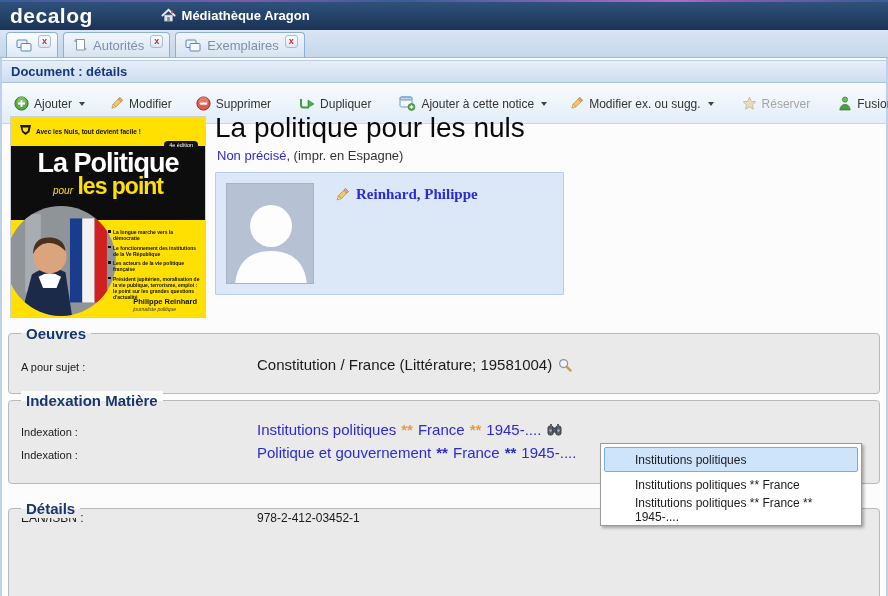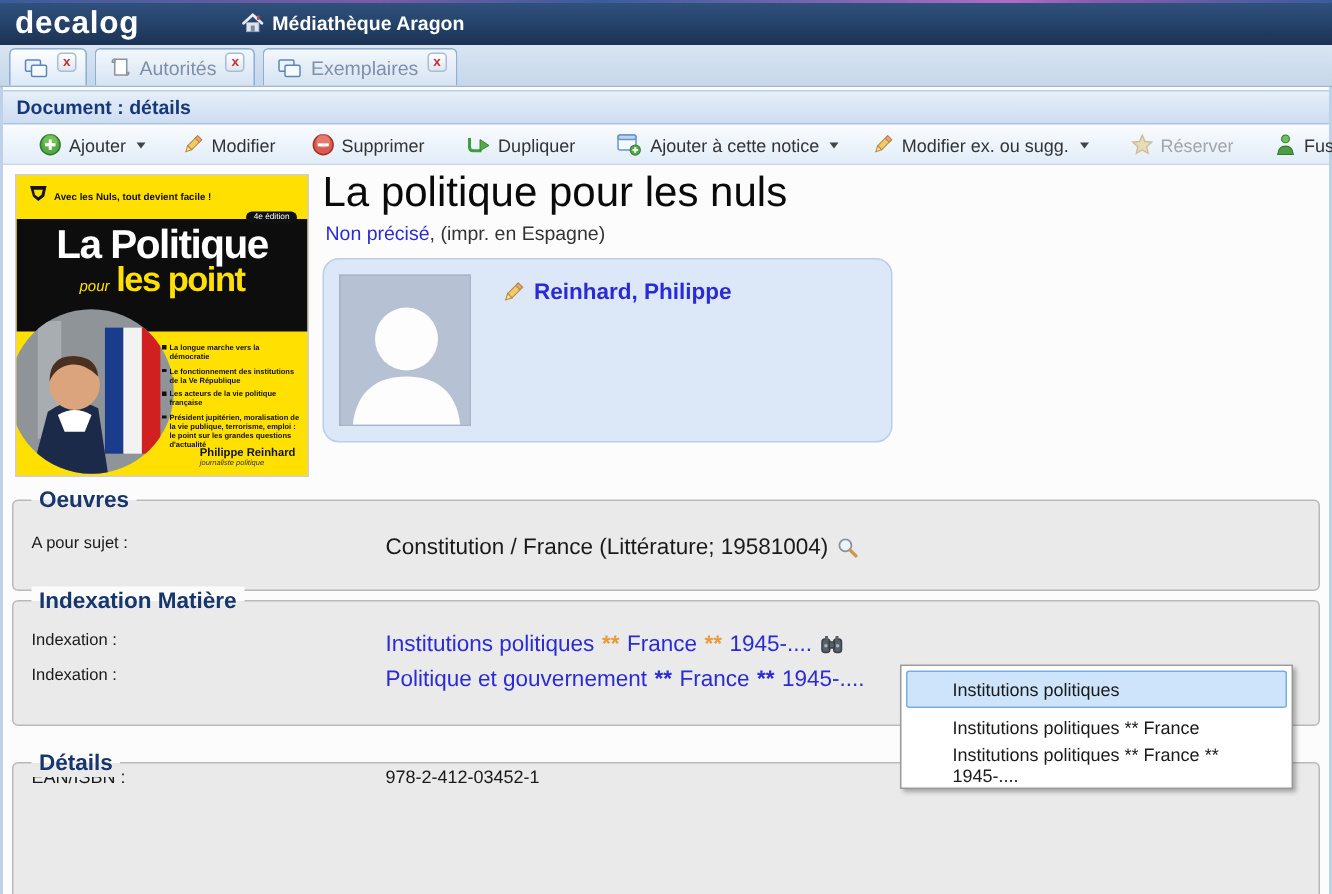--- a/index.html
+++ b/index.html
@@ -34,23 +34,23 @@
   .frame { position:absolute; left:0; top:58px; width:888px; height:538px;
     border-left:2px solid #bdd2ea; border-right:2px solid #bdd2ea; }
 
   
   .doc-header { position:absolute; left:2px; top:60px; width:884px; height:23px;
     background:linear-gradient(180deg,#e6eff9,#cdddf0); border-top:1px solid #b7cde6;
     border-bottom:1px solid #a9c4e2; display:flex; align-items:center; padding-left:9px;
     color:#16387a; font-size:13px; font-weight:bold; }
 
   
-  .toolbar { position:absolute; left:2px; top:84px; width:884px; height:26px;
+  .toolbar { position:absolute; left:2px; top:84px; width:884px; height:40px;
     background:linear-gradient(180deg,#f8fbfe,#e2edf8); border-bottom:1px solid #c8d8ea;
-    display:flex; align-items:center; padding-left:16px; font-size:12px; color:#333; }
+    display:flex; align-items:center; padding-left:4px; font-size:12px; color:#333; }
   .tool-btn { display:flex; align-items:center; gap:5px; padding:3px 8px; border-radius:3px; cursor:pointer; white-space:nowrap; }
   .tool-btn.disabled { color:#a5a5a5; cursor:default; }
   .tool-sep { width:1px; height:15px; background:#aeb4bb; margin:0 6px; }
   .caret { width:0; height:0; border-left:3.5px solid transparent; border-right:3.5px solid transparent;
     border-top:4px solid #444; margin-left:2px; }
   .icon { display:inline-flex; }
 
   
   .cover { position:absolute; left:10px; top:116px; width:196px; height:202px;
     border:1px solid #cfcfcf; background:#ffe000; overflow:hidden; cursor:pointer; }
@@ -68,36 +68,36 @@
   .cover-bullets li { font-size:5px; font-weight:bold; color:#111; margin-bottom:3px; padding-left:5px; position:relative; line-height:1.25; }
   .cover-bullets li::before { content:""; position:absolute; left:0; top:1px; width:2.5px; height:2.5px; background:#111; }
   .cover-author { position:absolute; right:8px; bottom:5px; text-align:left; z-index:2; }
   .cover-author-name { font-size:7.5px; font-weight:bold; color:#111; }
   .cover-author-sub { font-size:5px; font-style:italic; color:#333; }
 
   .doc-title { position:absolute; left:215px; top:112px; font-size:28px; color:#0a0a0a; white-space:nowrap; }
   .doc-subtitle { position:absolute; left:217px; top:148px; font-size:13px; color:#333; }
   .doc-subtitle a { color:#2b2bd5; text-decoration:none; cursor:pointer; }
 
-  .author-card { position:absolute; left:215px; top:172px; width:380px; height:123px;
-    background:#dce8f8; border:1px solid #b9cde9; border-radius:11px; padding:10px; }
+  .author-card { position:absolute; left:215px; top:172px; width:349px; height:123px;
+    background:#dce8f8; border:1px solid #b9cde9; border-radius:1px; padding:10px;font-family:Liberation Serif, serif; }
   .avatar { width:88px; height:101px; background:#b7c1d4; border:1px solid #a8b3c8; overflow:hidden; }
   .author-link { position:absolute; left:118px; top:13px; display:flex; align-items:center; gap:6px;
     color:#2b2bd5; font-size:15px; font-weight:bold; cursor:pointer; }
 
   
   .fs { position:absolute; left:8px; width:872px; background:#eaeaea;
     border:1px solid #b9b9b9; border-radius:4px; }
   .fs-legend { position:absolute; top:-10px; left:12px; padding:0 5px; color:#17366e;
     font-size:15px; font-weight:bold; background:linear-gradient(180deg,#fcfcfc 50%,#eaeaea 50%); line-height:19px; }
   .fs-oeuvres { top:333px; height:61px; }
   .fs-index { top:400px; height:84px; }
   .fs-details { top:508px; height:120px; }
 
-  .fs-row { display:flex; align-items:flex-start; }
+  .fs-row { display:flex; align-items:flex-end; }
   .fs-label { width:248px; padding-left:12px; font-size:11px; color:#1a1a1a; flex:none; }
   .fs-value { font-size:15px; color:#1a1a1a; display:flex; align-items:center; gap:6px; }
   .fs-value-sm { font-size:12px; color:#1a1a1a; }
   .idx-link { color:#2b2bd5; cursor:pointer; white-space:nowrap; }
   .idx-sep { margin:0 5px; font-weight:bold; }
   .idx-sep.orange { color:#e89b3c; }
   .idx-sep.blue { color:#2b2bd5; }
 
   
   .dropdown { position:absolute; left:600px; top:443px; width:262px; background:#ffffff;

